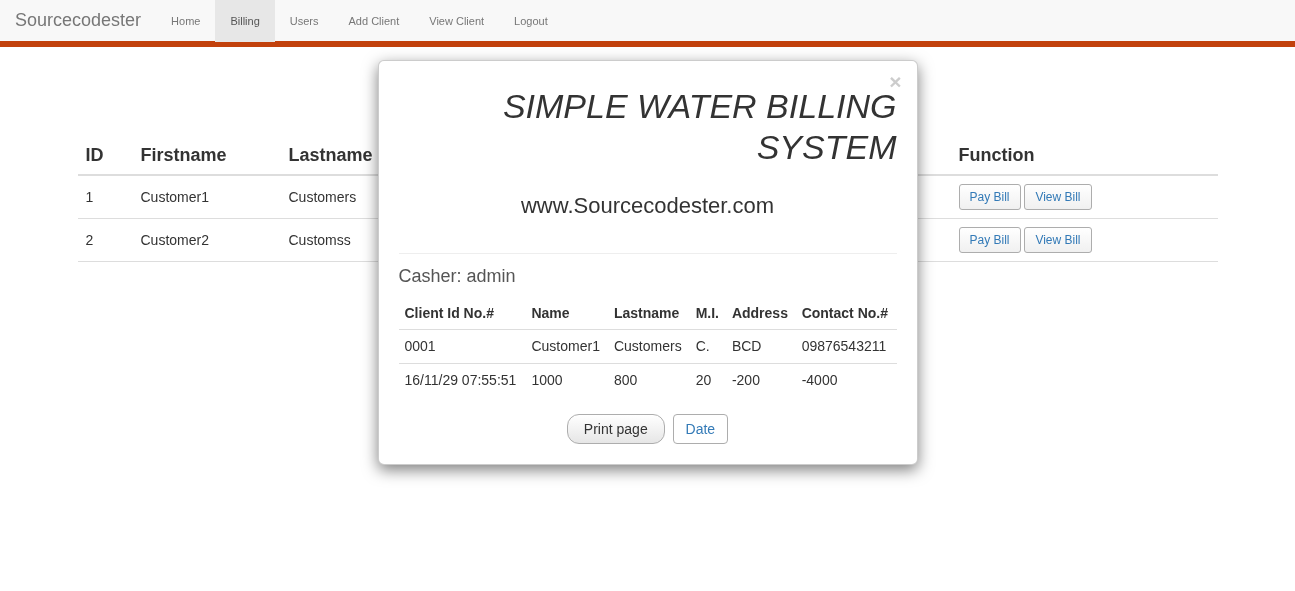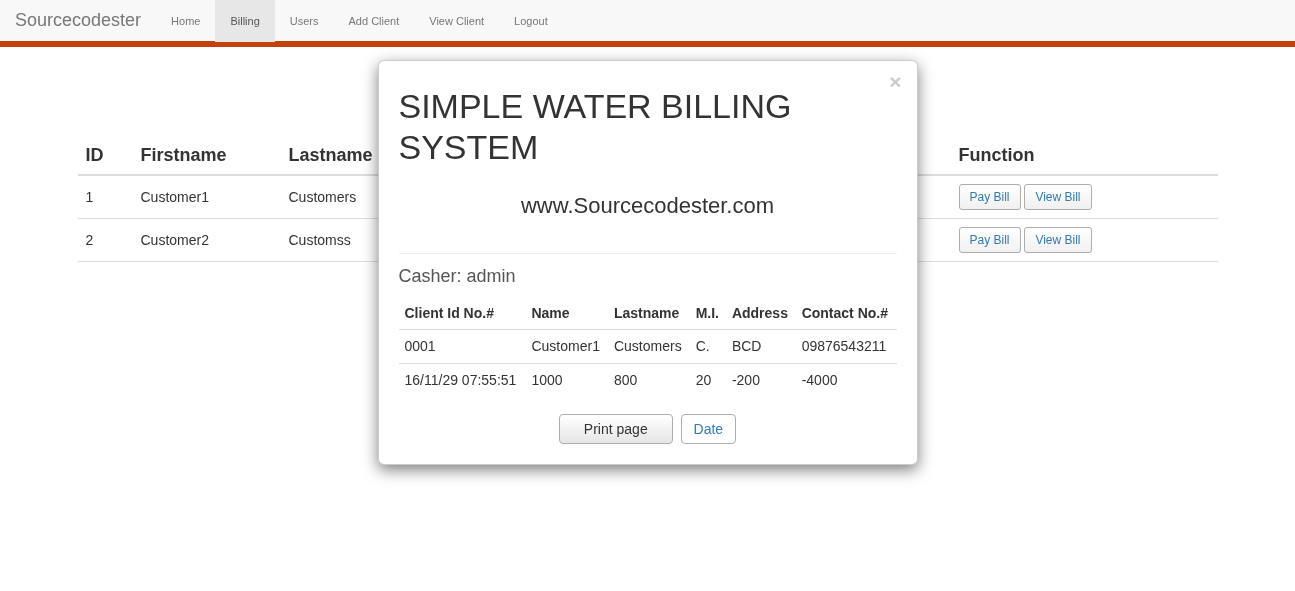--- a/index.html
+++ b/index.html
@@ -102,26 +102,27 @@
       top: 10px; right: 15px;
       color: #ccc;
       font-size: 21px;
       font-weight: bold;
       cursor: pointer;
       background: none;
       border: none;
       line-height: 1;
     }
     .modal-title {
-      text-align: left;
+      text-align: right;
       font-size: 34px;
       color: #333;
       font-weight: 500;
       margin-top: 10px;
       line-height: 1.2;
+      font-style: italic;
     }
     .modal-subtitle {
       text-align: center;
       font-size: 22px;
       color: #333;
       margin-top: 25px;
       margin-bottom: 34px;
       font-weight: 400;
     }
     .modal-hr { border: none; border-top: 1px solid #eee; margin-bottom: 12px; }
@@ -145,26 +146,26 @@
       border-bottom: 1px solid #ddd;
       height: 1px;
     }
     .detail-table th { font-weight: bold; color: #333; }
     .modal-actions {
       text-align: center;
       margin-top: 18px;
     }
     .btn-default {
       display: inline-block;
-      padding: 6px 24px;
+      padding: 6px 16px;
       font-size: 14px;
       border: 1px solid #adadad;
       background: linear-gradient(to bottom, #fff, #e6e6e6);
       color: #333;
-      border-radius: 4px;
+      border-radius: 12px;
       cursor: pointer;
     }
     .btn-link-style {
       color: #337ab7;
       background: #fff;
       border: 1px solid #adadad;
       padding: 6px 12px;
       font-size: 14px;
       border-radius: 4px;
       cursor: pointer;

